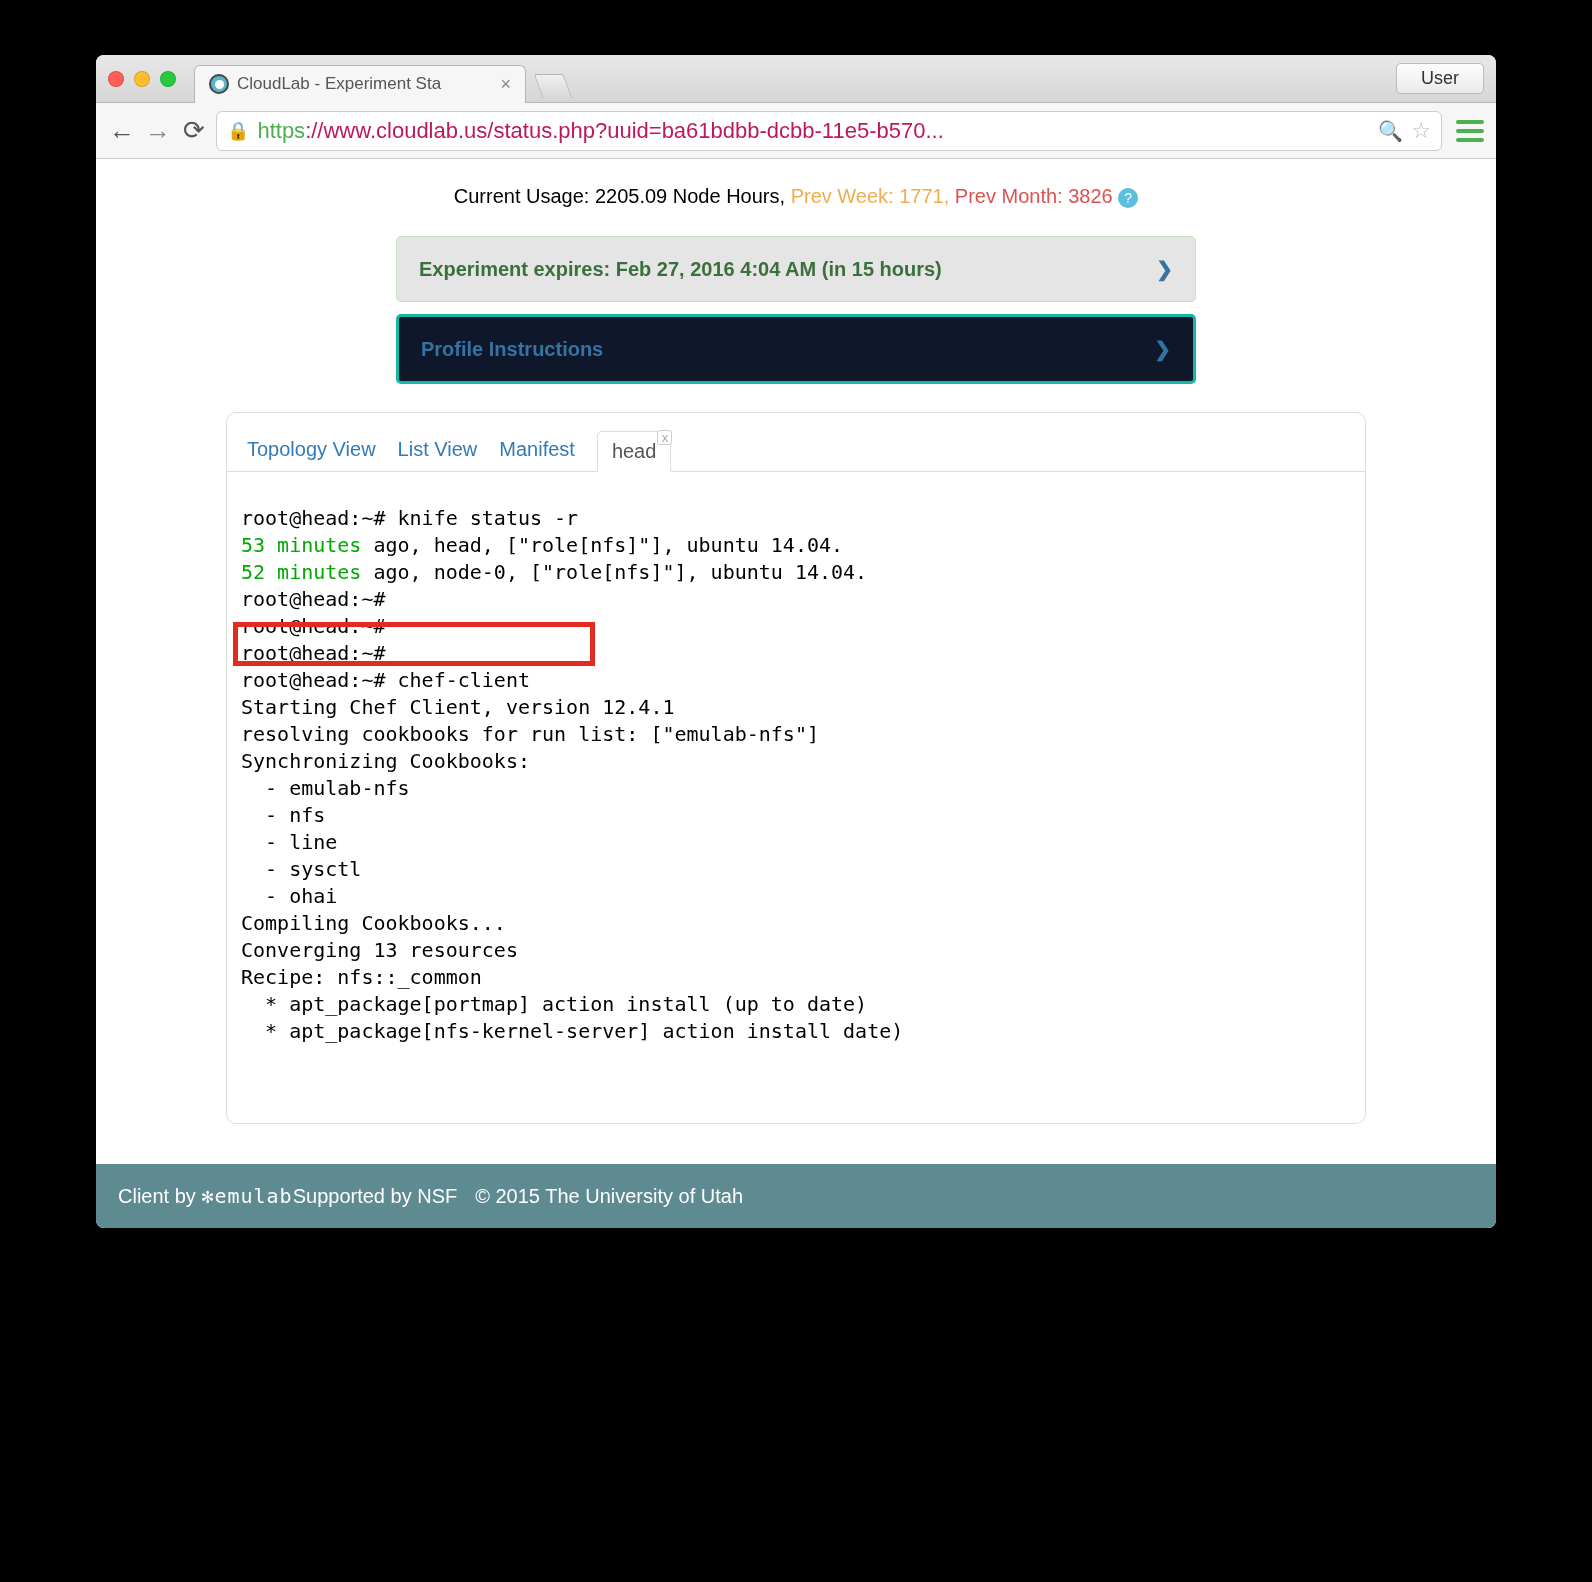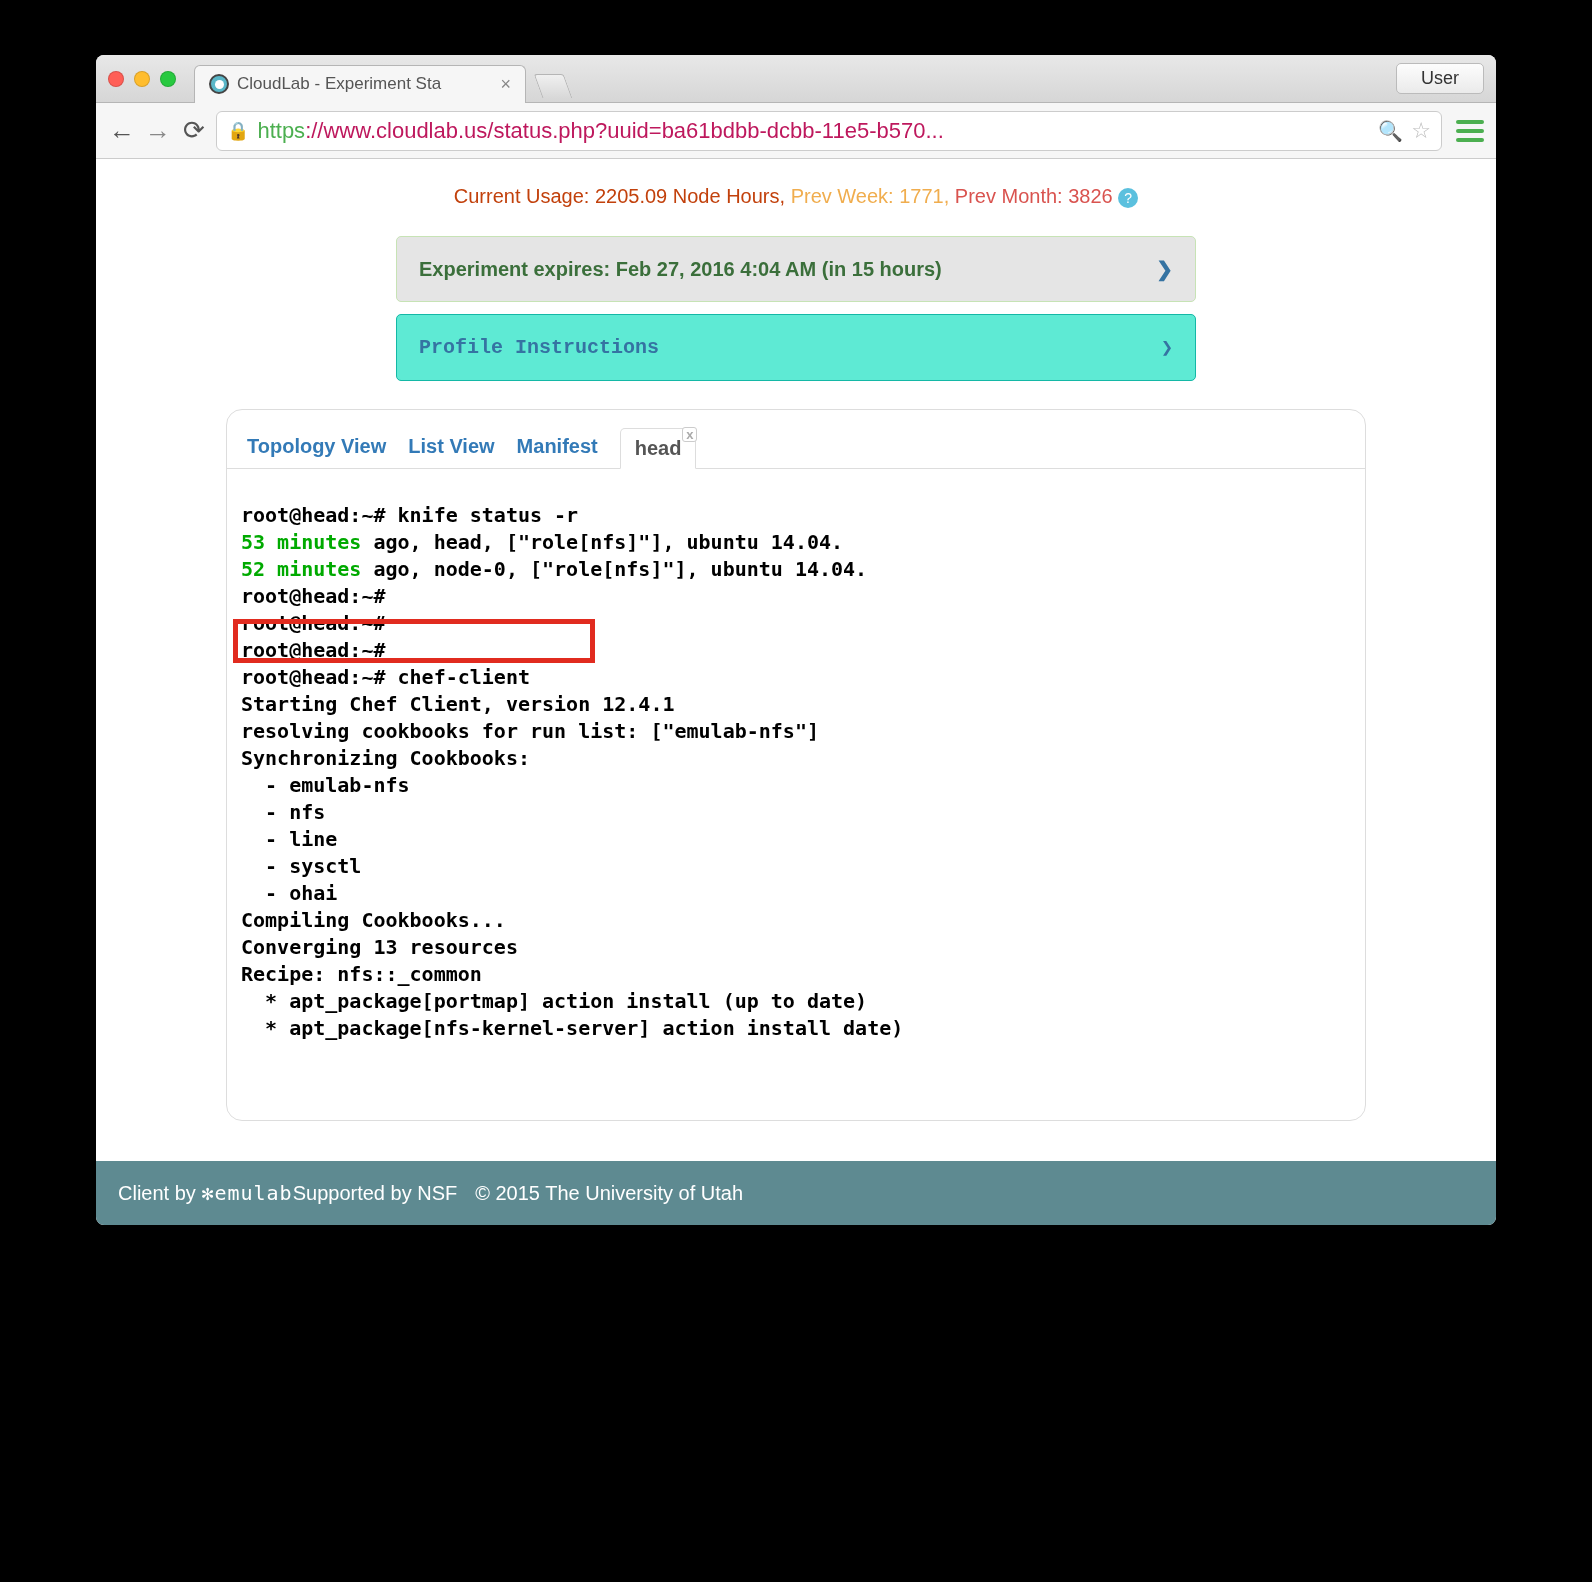--- a/index.html
+++ b/index.html
@@ -115,41 +115,41 @@
   .logged{color:#fff;font-size:20px;margin-left:auto;}
   .logout{
     background:#3aaed8;color:#fff;border:none;border-radius:5px;
     padding:12px 20px;font-size:20px;margin-left:18px;
   }
   
   .content{padding:18px 0 40px;}
   .usage{
     text-align:center;font-size:20px;padding:8px 0 16px;
   }
-  .usage .cu{color:#c2410c;}
+  .usage .cu{color:#000000;}
   .usage .pw{color:#f0ad4e;}
   .usage .pm{color:#d9534f;}
   .help-ic{
     display:inline-flex;width:20px;height:20px;border-radius:50%;
     background:#5bc0de;color:#fff;font-size:14px;align-items:center;justify-content:center;
     vertical-align:middle;
   }
   .panel{
     width:800px;margin:12px auto;border-radius:5px;
     padding:20px 22px;font-size:20px;font-weight:600;
     display:flex;align-items:center;justify-content:space-between;
     cursor:pointer;
   }
   .panel.green{background:#e5e5e5;border:1px solid #c7e3b5;color:#3b6f3b;}
-  .panel.blue{background:#5eead4;border:1px solid #14b8a6;color:#3573a2;font-family:Liberation Mono, monospace;}
+  .panel.blue{background:#0f172a;border:3px solid #14b8a6;color:#3573a2;}
   .chev{color:#3573a2;font-size:20px;}
   .term-card{
     width:1140px;margin:28px auto 0;
-    border:1px solid #ddd;border-radius:16px;
-    padding:18px 0 24px;position:relative;font-weight:bold;
+    border:1px solid #ddd;border-radius:10px;
+    padding:18px 0 24px;position:relative;
   }
   .term-tabs{
     display:flex;align-items:flex-end;gap:22px;
     padding:0 20px;border-bottom:1px solid #ddd;
     font-size:20px;
   }
   .term-tabs a{color:#337ab7;text-decoration:none;padding-bottom:10px;}
   .term-tabs .tabact{
     border:1px solid #ddd;border-bottom:1px solid #fff;
     border-radius:5px 5px 0 0;padding:8px 14px;color:#555;

